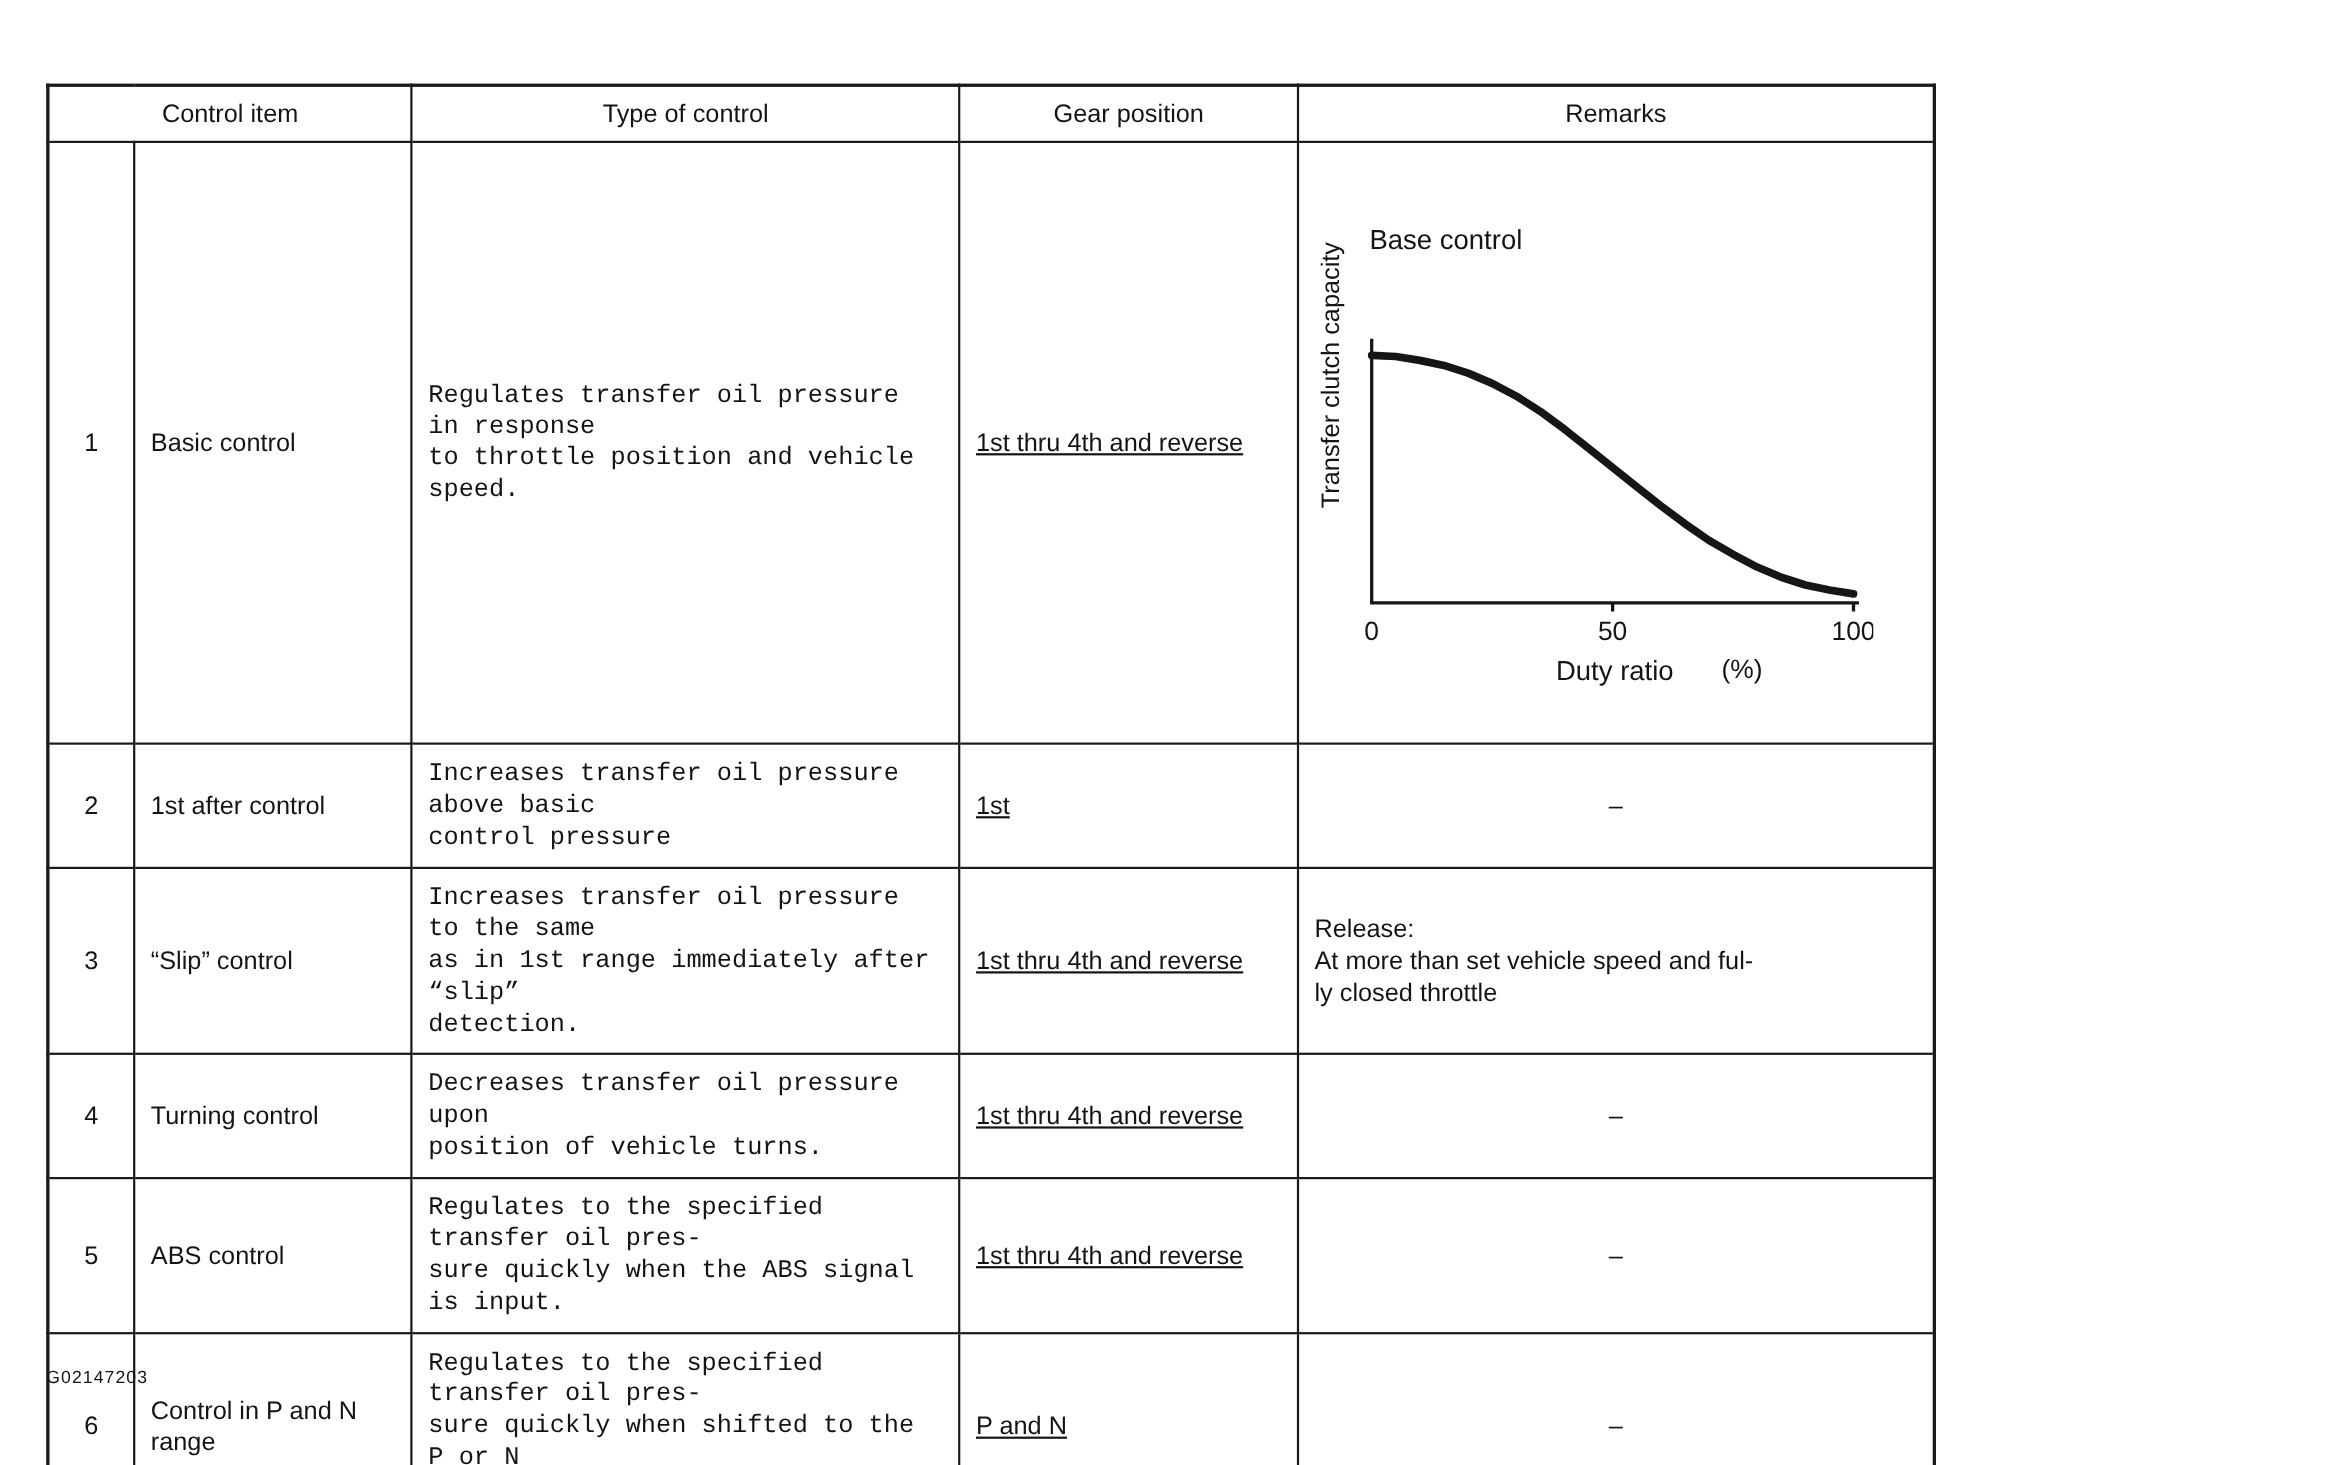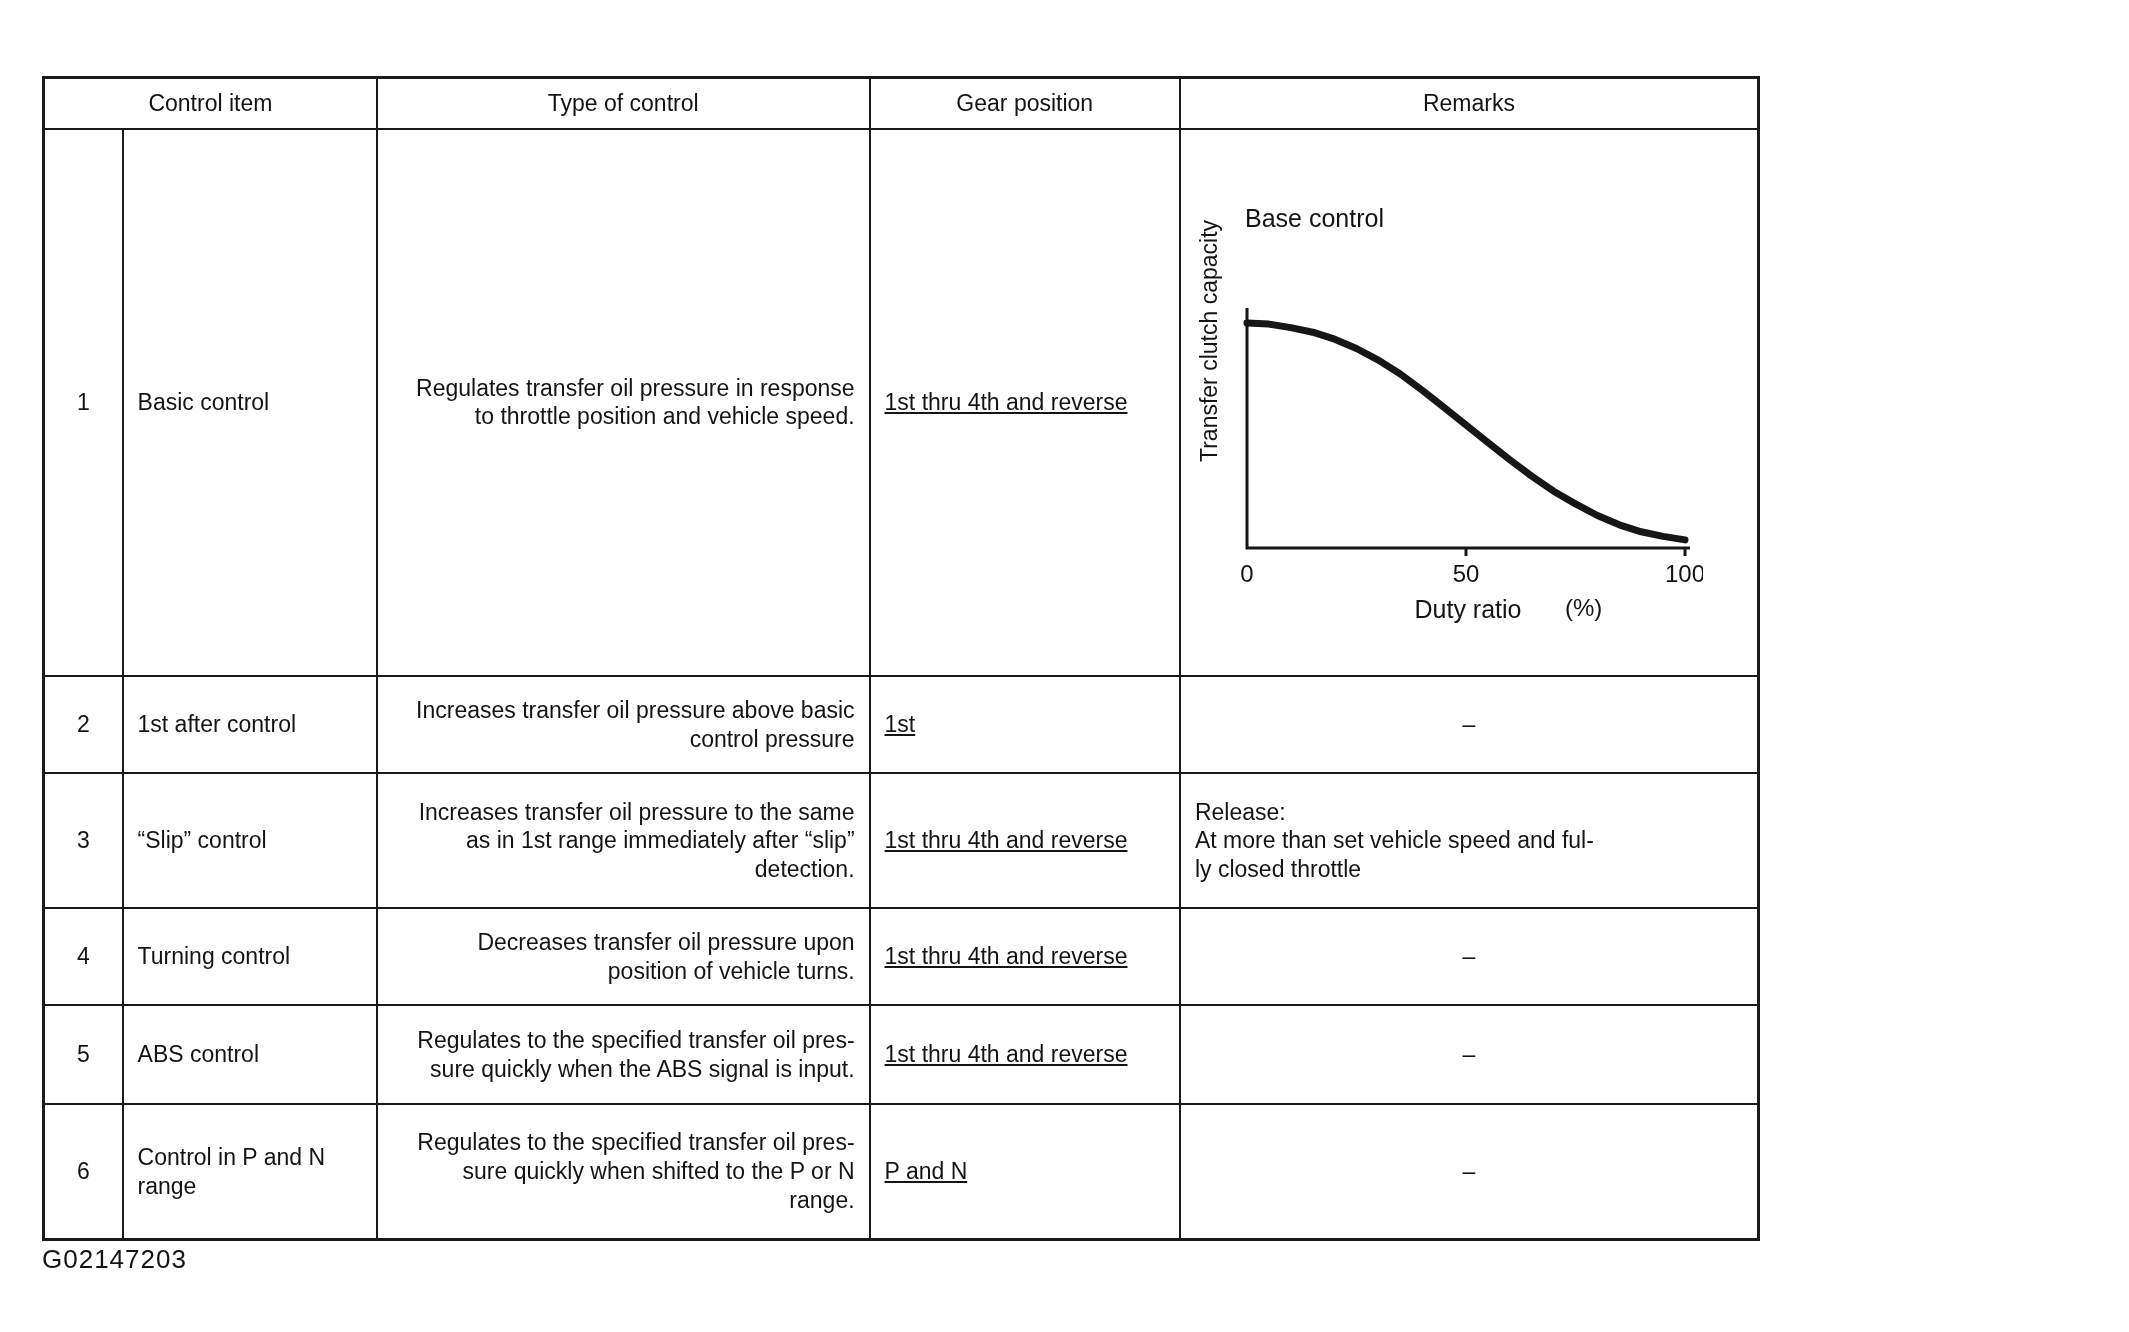--- a/index.html
+++ b/index.html
@@ -34,21 +34,21 @@
     white-space: pre-line;
     color: #141414;
   }
   table.main th {
     text-align: center;
     height: 51px;
     padding: 4px 6px;
   }
   td.num  { text-align: center; }
   td.item { text-align: left; }
-  td.type { text-align: right; }
+  td.type { text-align: left; font-family: Liberation Mono, monospace; }
   td.gear { text-align: left; text-decoration: underline; }
   td.dash { text-align: center; }
   td.remtext { text-align: left; }
   tr.r1 { height: 545px; }
   tr.r2 { height: 97px; }
   tr.r3 { height: 135px; }
   tr.r4 { height: 97px; }
   tr.r5 { height: 99px; }
   tr.r6 { height: 135px; }
   td.chartcell {
@@ -73,21 +73,21 @@
     writing-mode: vertical-rl;
     transform: rotate(180deg);
     text-align: center;
     font-size: 23px;
     white-space: nowrap;
   }
   .figure-id {
     position: absolute;
     left: 42px;
     top: 1244px;
-    font-size: 26px;
+    font-size: 16px;
     letter-spacing: 1px;
     color: #141414;
   }
   svg text { fill: #141414; font-family: "Liberation Sans", sans-serif; }
 </style>
 </head>
 <body>
 
 <div class="page">
 

